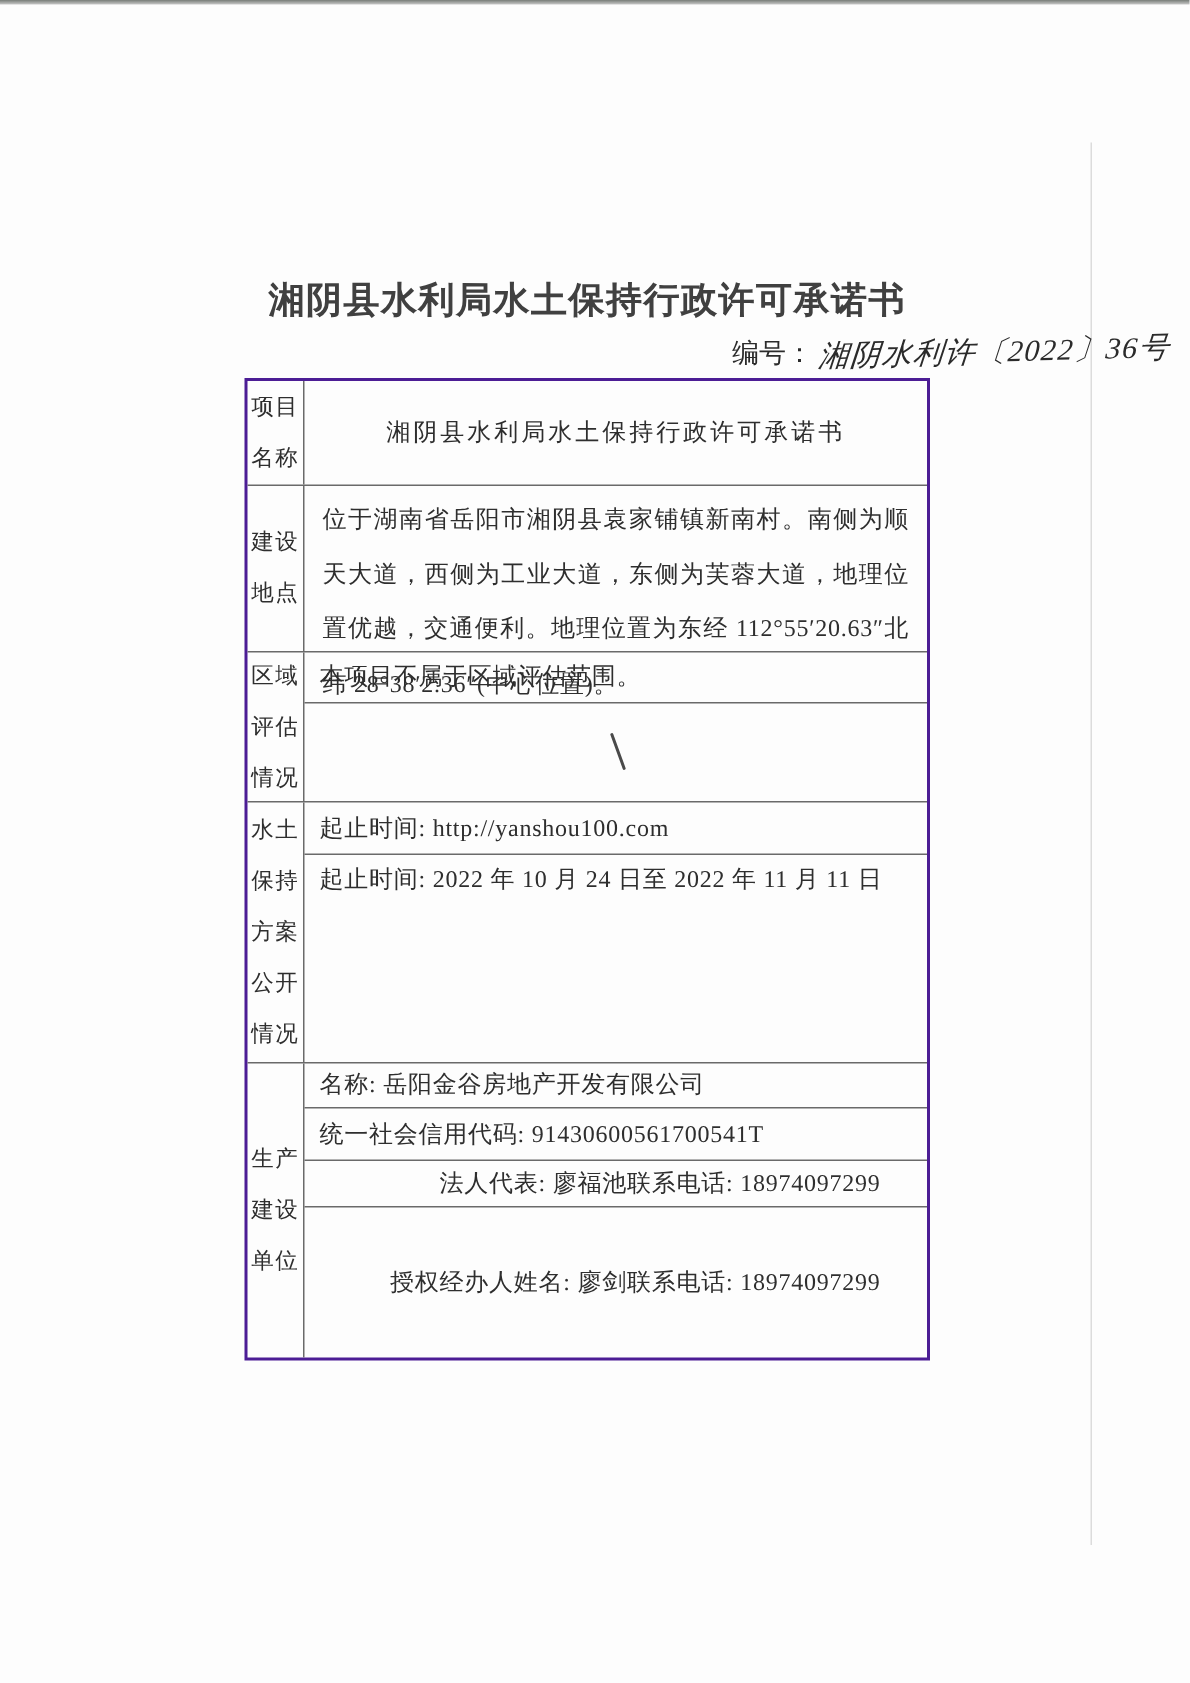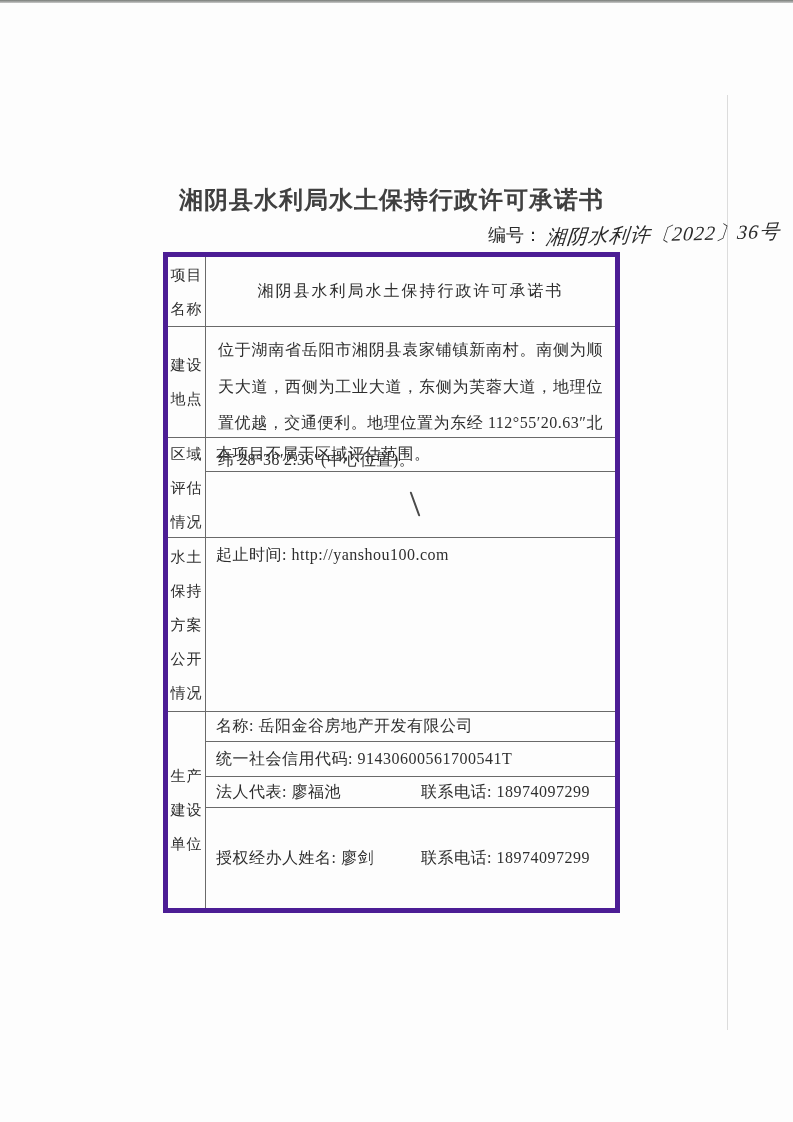--- a/index.html
+++ b/index.html
@@ -31,21 +31,21 @@
     white-space:nowrap;
   }
   .doc-number-label { font-size:18px; color:#2b2b2b; }
   .handwriting {
     font-size:20px; font-style:italic; letter-spacing:1px; color:#2b2b2b;
     display:inline-block;
     transform:skewX(-6deg) rotate(-1.5deg);
   }
   .doc-table {
     position:absolute; left:163px; top:252px; width:457px;
-    border:5px solid #4c1d95;
+    border:2px solid #4c1d95;
     background:transparent;
     font-size:16px;
   }
   .section { display:flex; border-bottom:1px solid #6a6a6a; }
   .section:last-child { border-bottom:none; }
   .label-cell {
     width:38px; flex-shrink:0;
     border-right:1px solid #6a6a6a;
     display:flex; align-items:center; justify-content:center;
   }
@@ -67,21 +67,21 @@
   }
   .cell-top {
     padding:7px 0 0 10px; letter-spacing:0.5px;
   }
   .cell-para {
     padding:5px 12px 0 12px;
     line-height:36.5px; letter-spacing:0.5px;
     text-align:justify;
   }
   .two-lines { padding-top:2px; line-height:34px; }
-  .field-left { display:inline-block; width:205px; }
+  .field-left { display:inline-block; width:205px;text-align:right; }
   .pen-mark {
     position:absolute; left:208px; top:19px;
     width:2px; height:26px; background:#4a4a4a;
     transform:rotate(-20deg); border-radius:1px;
   }
 </style>
 </head>
 <body>
 
 <div class="page">
@@ -143,20 +143,23 @@
         <span class="vlabel">水土
 保持
 方案
 公开
 情况</span>
       </div>
       <div class="content-cell">
         <div class="sub-row cell-left" style="height:35px">
           <span>起止时间: http://yanshou100.com</span>
         </div>
+        <div class="sub-row cell-left" style="height:33px">
+          <span>起止时间: 2022 年 10 月 24 日至 2022 年 11 月 11 日</span>
+        </div>
       </div>
     </div>
 
     <div class="section" style="height:196px">
       <div class="label-cell">
         <span class="vlabel">生产
 建设
 单位</span>
       </div>
       <div class="content-cell">

